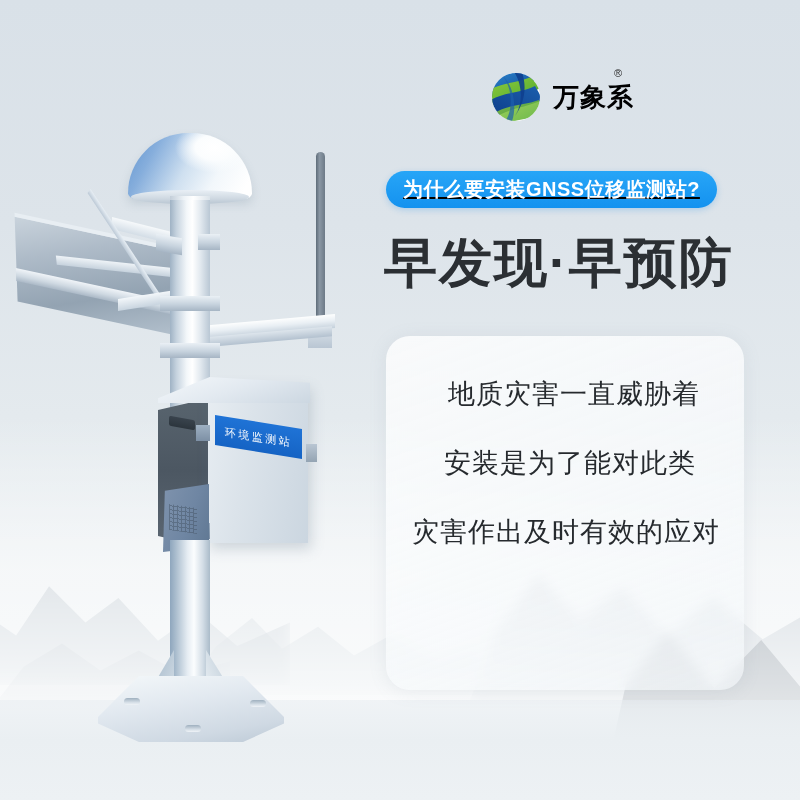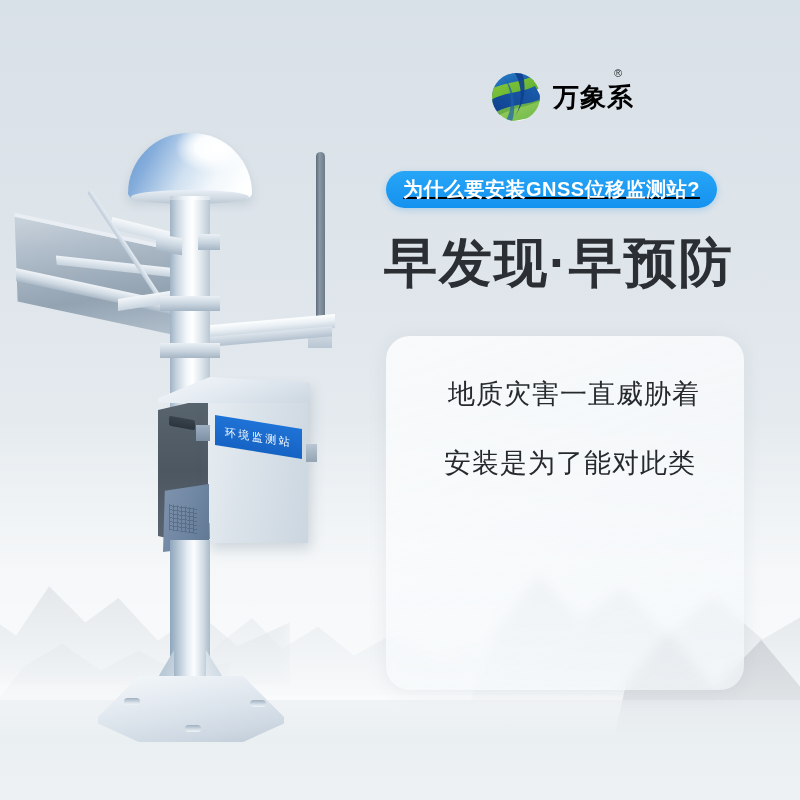--- a/index.html
+++ b/index.html
@@ -344,16 +344,17 @@
   <div class="badge">
     <span>为什么要安装GNSS位移监测站?</span>
   </div>
 
   <div class="headline">早发现·早预防</div>
 
   <div class="card">
     <div class="card-body">
       <div class="card-line indent">地质灾害一直威胁着</div>
       <div class="card-line indent2">安装是为了能对此类</div>
+      <div class="card-line">灾害作出及时有效的应对</div>
     </div>
   </div>
 
 </div>
 
 </body></html>

